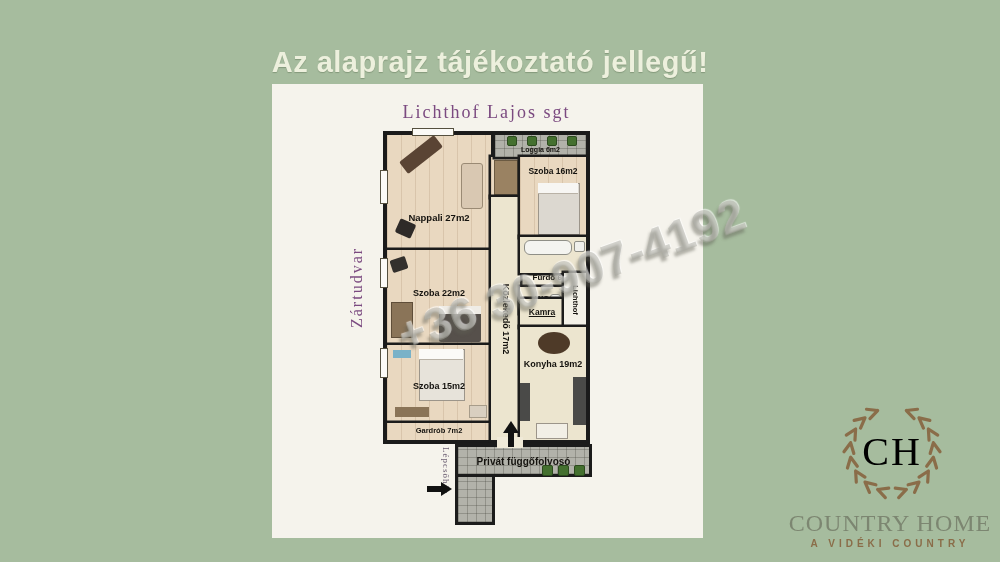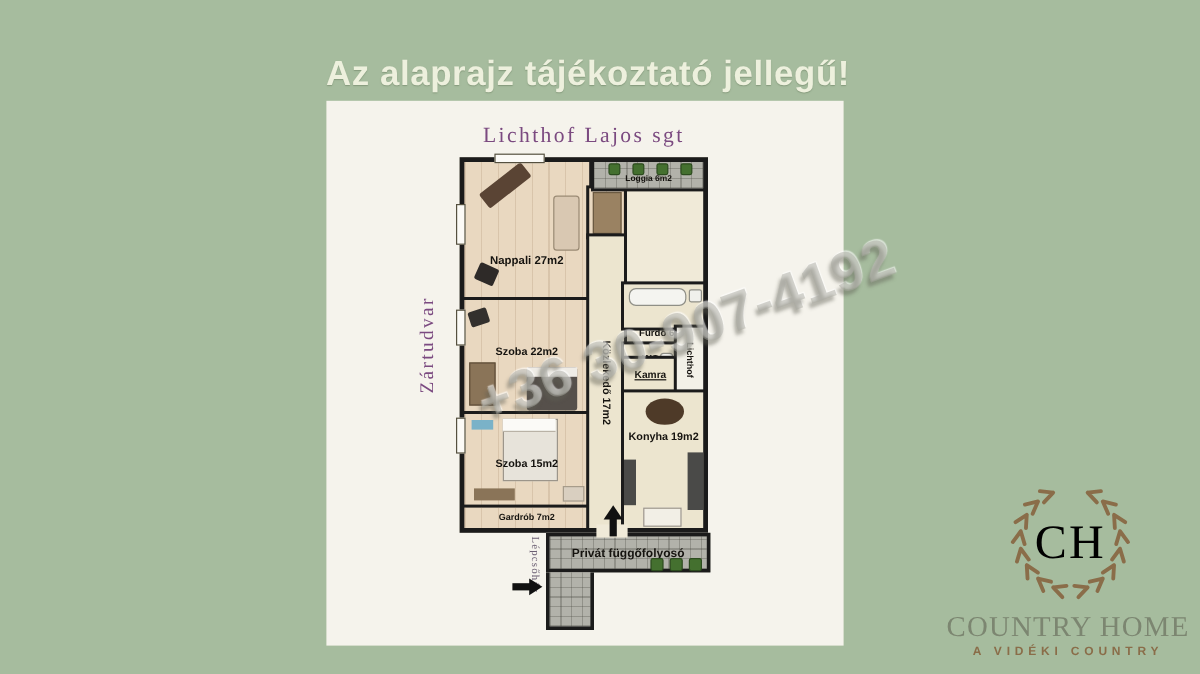--- a/index.html
+++ b/index.html
@@ -150,20 +150,25 @@
   </div>
 
   <div class="room tile" style="left:108px;top:0;width:91px;height:22px;">
     <div class="plant" style="left:12px;top:1px;"></div>
     <div class="plant" style="left:32px;top:1px;"></div>
     <div class="plant" style="left:52px;top:1px;"></div>
     <div class="plant" style="left:72px;top:1px;"></div>
     <span class="rlabel" style="top:11px;font-size:7px;">Loggia 6m2</span>
   </div>
 
+  <div class="room wood" style="left:133px;top:22px;width:66px;height:80px;">
+    <div class="furn" style="left:18px;top:26px;width:40px;height:50px;background:#dcd8d0;border:1px solid #9c958a;"></div>
+    <div class="furn" style="left:18px;top:26px;width:40px;height:10px;background:#f7f6f3;border-bottom:1px solid #b9b2a6;"></div>
+    <span class="rlabel" style="top:10px;font-size:8.5px;">Szoba 16m2</span>
+  </div>
 
   <div class="room cream" style="left:133px;top:102px;width:66px;height:36px;">
     <div class="furn" style="left:4px;top:3px;width:46px;height:13px;background:#f4f4f0;border:1px solid #8f8f87;border-radius:6px;"></div>
     <div class="furn" style="left:54px;top:4px;width:9px;height:9px;background:#f0f0ec;border:1px solid #8f8f87;border-radius:2px;"></div>
     <span class="rlabel" style="top:36px;font-size:8px;">Fürdő 6m2</span>
   </div>
 
   <div class="room cream" style="left:133px;top:152px;width:44px;height:26px;">
     <div class="furn" style="left:30px;top:7px;width:9px;height:12px;background:#f0f0ec;border:1px solid #8f8f87;border-radius:3px;"></div>
     <span class="rlabel" style="top:8px;font-size:8.5px;">WC</span>

